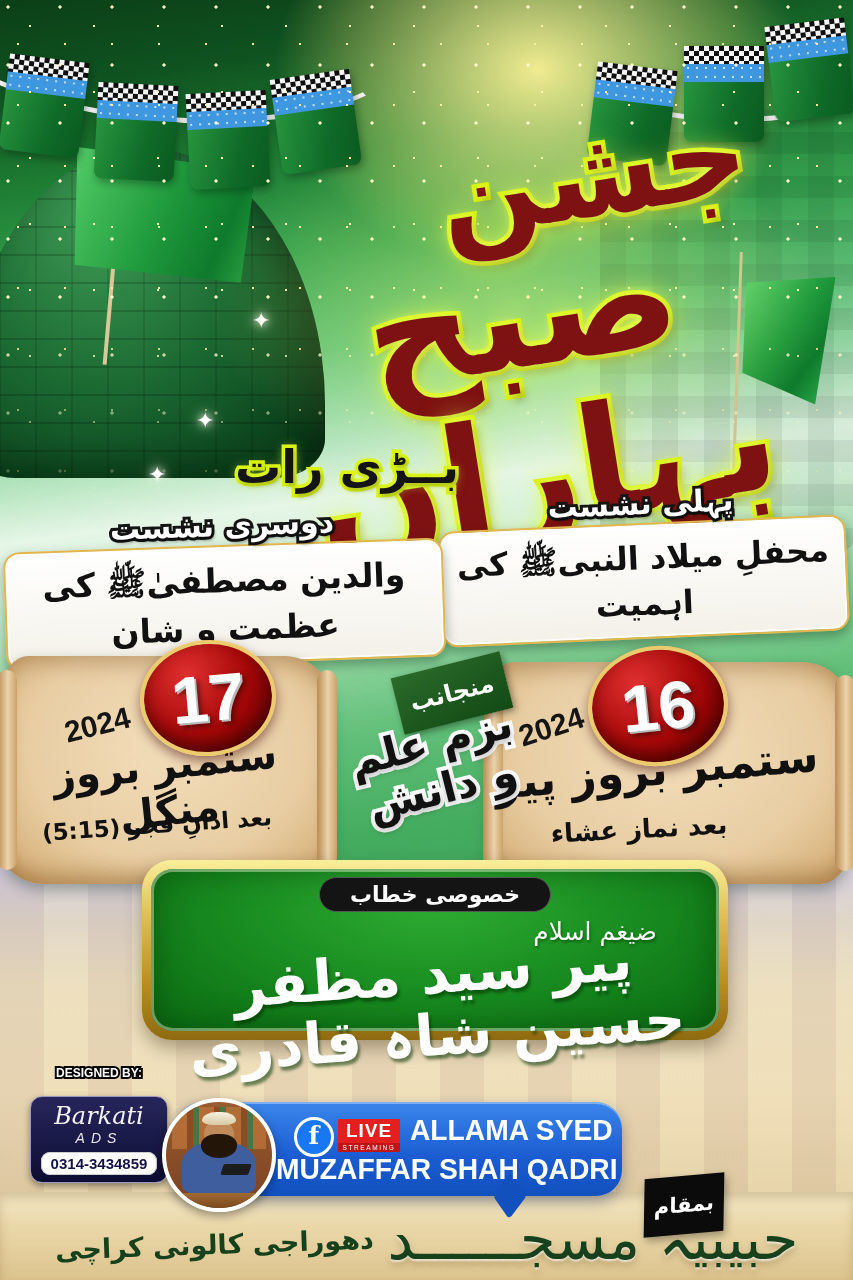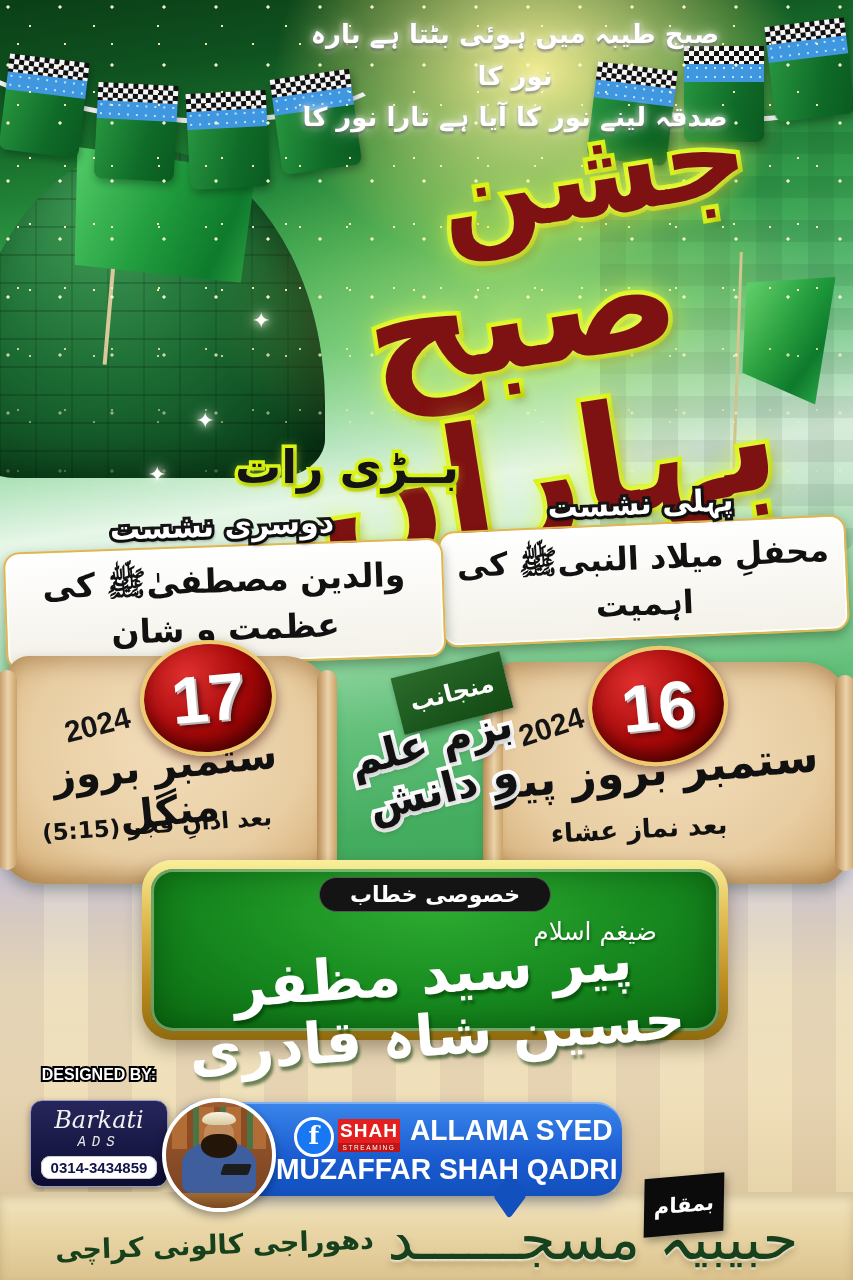--- a/index.html
+++ b/index.html
@@ -146,26 +146,26 @@
     background:#141414;border:1px solid #555;border-radius:999px;color:#fff;
     padding:4px 30px;font-size:22px;font-weight:bold;letter-spacing:9px;direction:rtl;white-space:nowrap;}
   .pretitle{position:absolute;right:62px;top:48px;color:#fff;font-size:25px;font-weight:normal;direction:rtl;
     text-shadow:1px 2px 3px rgba(0,60,0,.6);}
   .sname{position:absolute;left:10px;right:10px;top:74px;transform:rotate(-4deg);direction:rtl;text-align:center;
     color:#fff;font-size:57px;font-weight:bold;line-height:1.08;
     text-shadow:2px 4px 3px rgba(0,50,0,.55);}
 
   
   .dby{left:24px;top:1066px;width:150px;text-align:center;font-family:"Liberation Sans",sans-serif;}
-  .dby-h{color:#fff;font-size:16px;font-weight:bold;
+  .dby-h{color:#fff;font-size:12px;font-weight:bold;
     paint-order:stroke fill;-webkit-text-stroke:4px #000;}
   .dby-box{margin:16px auto 0;width:128px;border:1px solid #9a9ac0;border-radius:12px;padding:5px 4px 7px;
     background:linear-gradient(180deg,#26265c,#0d0d33);box-shadow:0 3px 7px rgba(0,0,0,.4);}
   .dby-name{color:#f2f2f2;font-family:"DejaVu Serif",serif;font-style:italic;font-size:24px;}
-  .dby-sub{color:#e8e8e8;font-family:Liberation Mono, monospace;font-style:italic;font-size:14px;letter-spacing:6px;}
+  .dby-sub{color:#e8e8e8;font-family:Liberation Sans, sans-serif;font-style:italic;font-size:14px;letter-spacing:6px;}
   .dby-phone{margin:6px auto 0;width:116px;background:#fff;border-radius:9px;color:#131347;
     font-weight:bold;font-size:15px;padding:3px 0;box-shadow:inset 0 0 0 1px #ccc;}
 
   
   .live{left:176px;top:1102px;width:446px;height:94px;border-radius:26px;
     background:linear-gradient(180deg,#3a86ec,#1a5bd0 60%,#1150bd);
     box-shadow:0 6px 14px rgba(0,30,90,.35),inset 0 2px 0 rgba(255,255,255,.35);}
   .live-tail{position:absolute;left:320px;bottom:-14px;width:28px;height:28px;background:#1150bd;
     transform:rotate(55deg) skewX(18deg);border-radius:4px;}
   .photo{position:absolute;left:-14px;top:-4px;width:106px;height:106px;border-radius:50%;
@@ -261,24 +261,20 @@
       <div class="blu"></div>
       <div class="grn"></div>
     </div>
   <div class="abs flag f7">
       <div class="chk"></div>
       <div class="blu"></div>
       <div class="grn"></div>
     </div>
   <div class="abs lights"></div>
 
-  <div class="abs couplet">
-    <div>صبح طیبہ میں ہوئی بٹتا ہے بارہ نور کا</div>
-    <div>صدقہ لینے نور کا آیا ہے تارا نور کا</div>
-  </div>
 
   <div class="abs title-glow"></div>
   <div class="abs title">
     <span class="w1">جشن</span>
     <span class="w2">صبح بہاراں</span>
   </div>
   <div class="abs subtitle">بــڑی رات</div>
 
   <div class="abs session session-right">
     <div class="label">پہلی نشست</div>
@@ -336,20 +332,20 @@
       <div class="ph-win"></div>
       <div class="ph-body"></div>
       <div class="ph-face"></div>
       <div class="ph-beard"></div>
       <div class="ph-cap"></div>
       <div class="ph-laptop"></div>
       <div class="ph-desk"></div>
     </div>
     <div class="fb">f</div>
     <div class="live-badge">
-      <div class="lb-main">SHAH</div>
+      <div class="lb-main">LIVE</div>
       <div class="lb-sub">STREAMING</div>
     </div>
     <div class="live-l1">ALLAMA SYED</div>
     <div class="live-l2">MUZAFFAR SHAH QADRI</div>
   </div>
 
 </div>
 
 </body></html>

